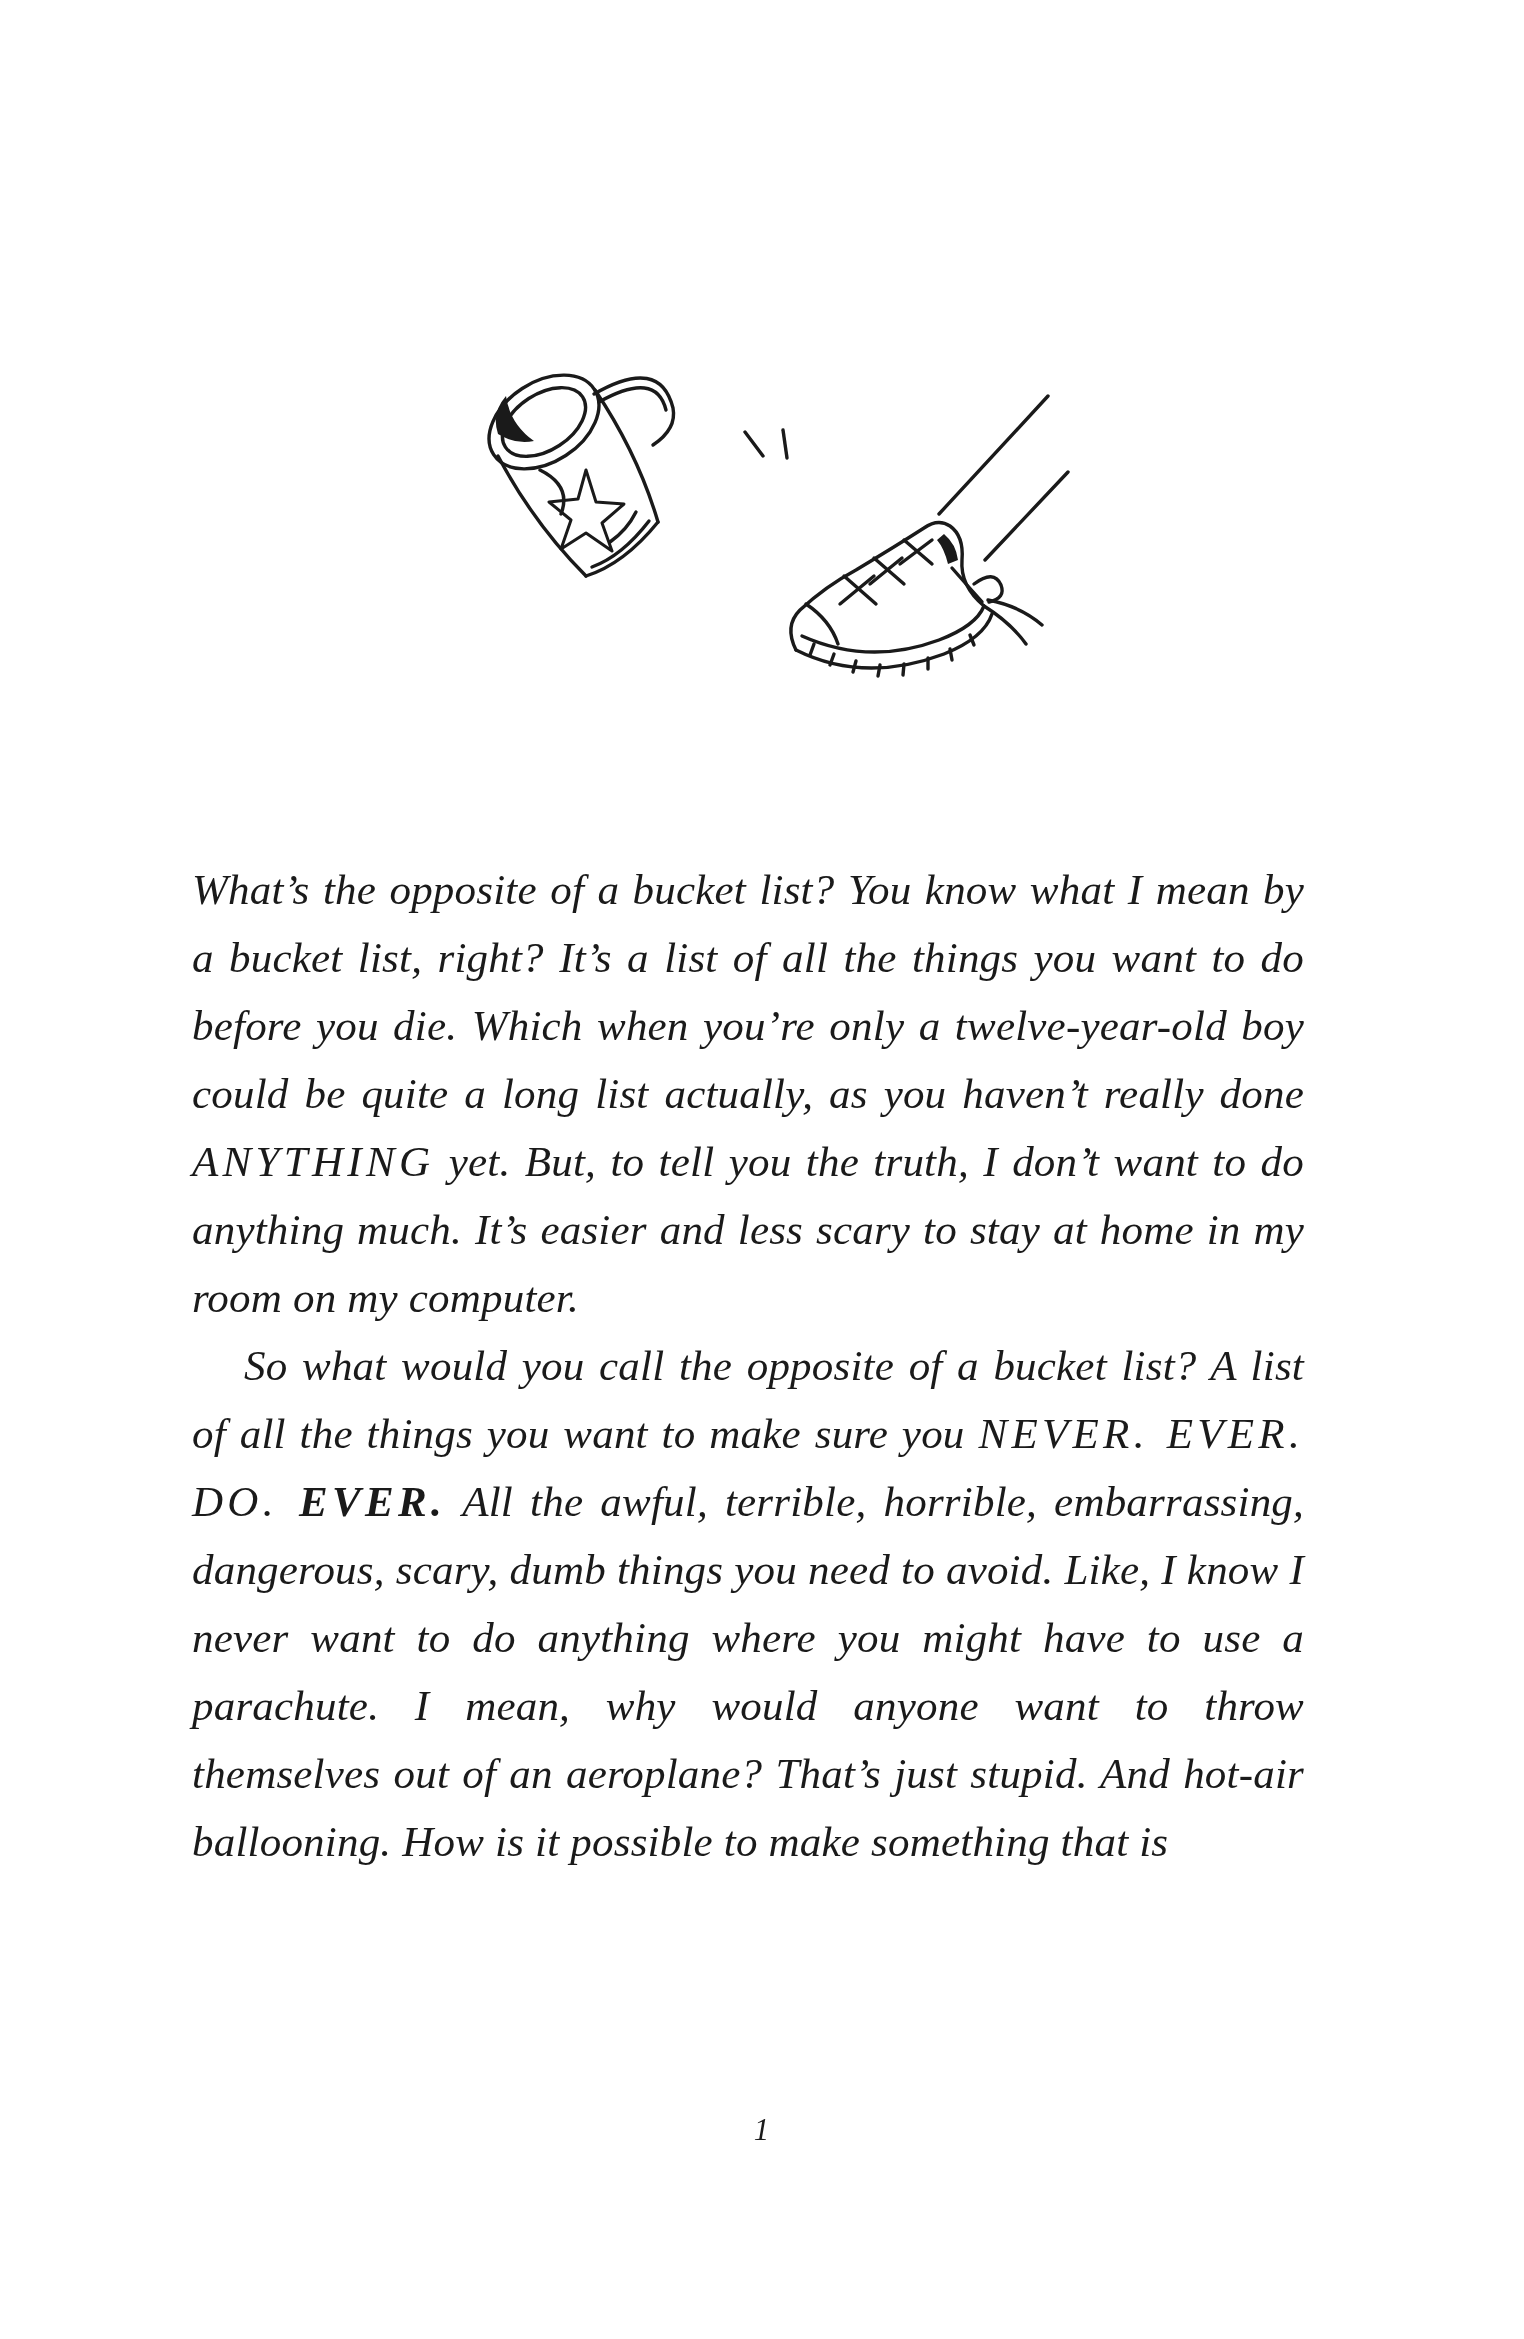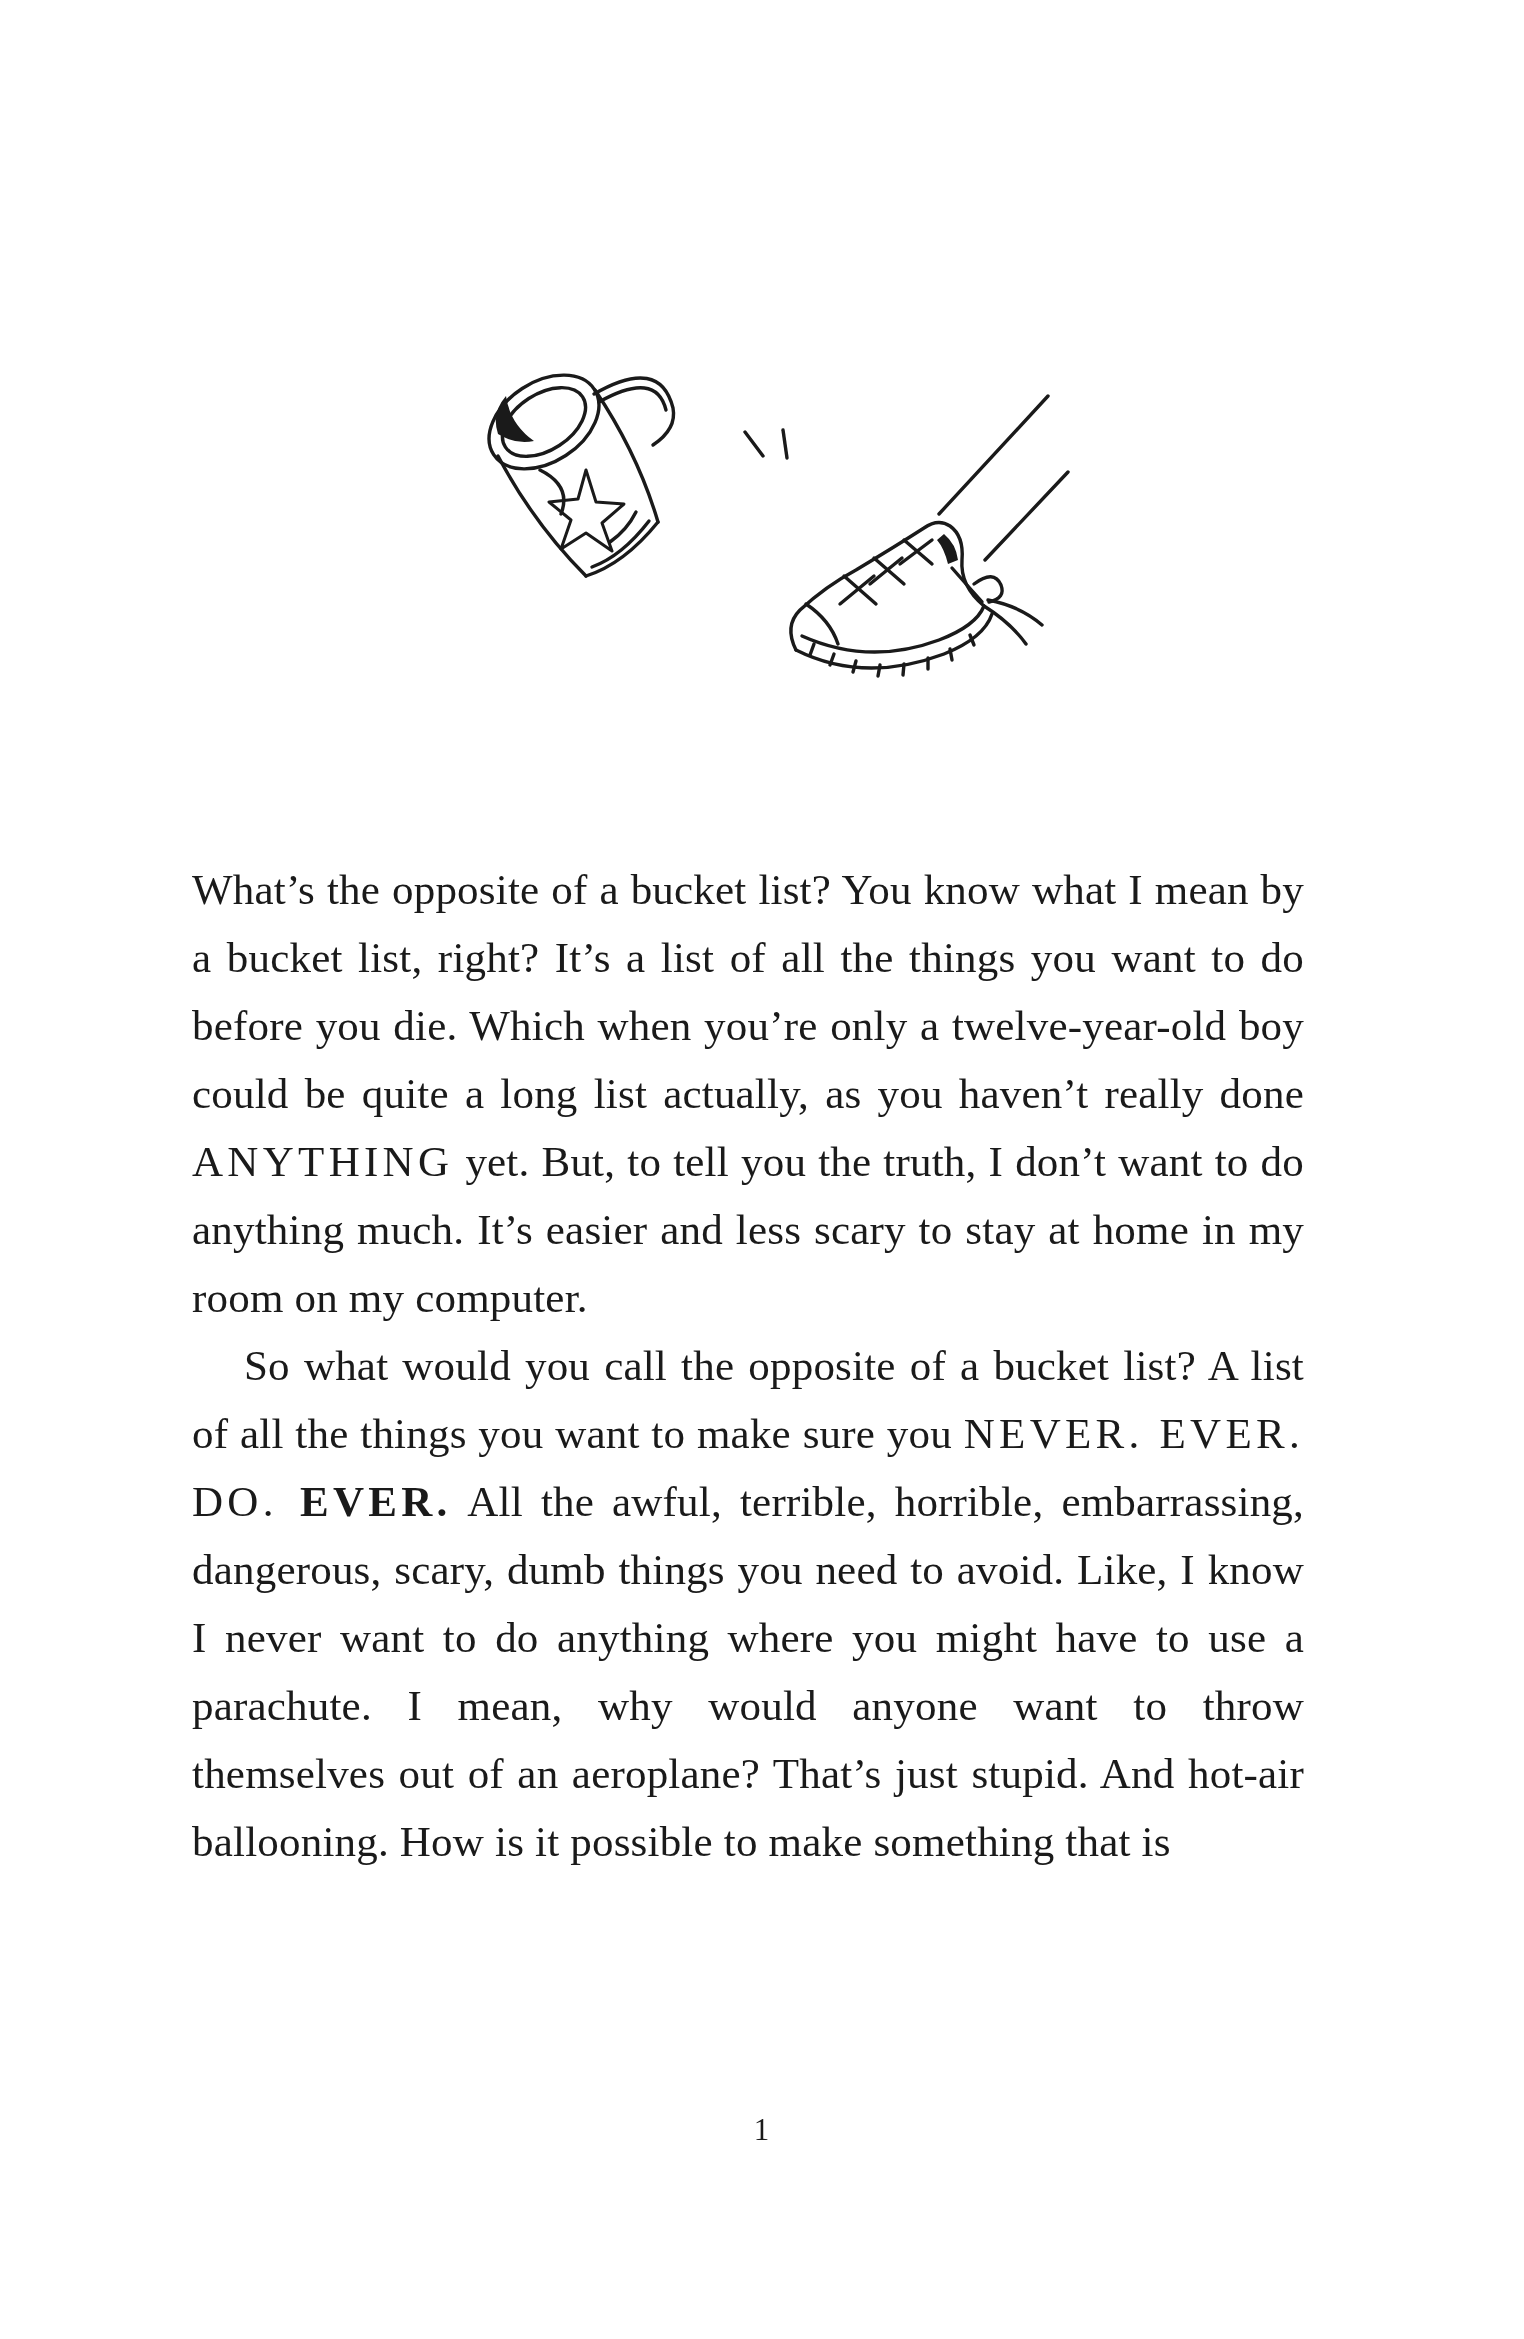--- a/index.html
+++ b/index.html
@@ -12,20 +12,21 @@
     background:var(--paper);
   }
   .book-page{
     position:relative;
     width:1524px;
     height:2339px;
     background:var(--paper);
     color:var(--ink);
     font-family:"Liberation Serif", serif;
     overflow:hidden;
+    font-style:italic;
   }
   .illustration{
     position:absolute;
     top:352px;
     left:0;
     width:100%;
     margin:0;
     display:flex;
     justify-content:center;
   }

